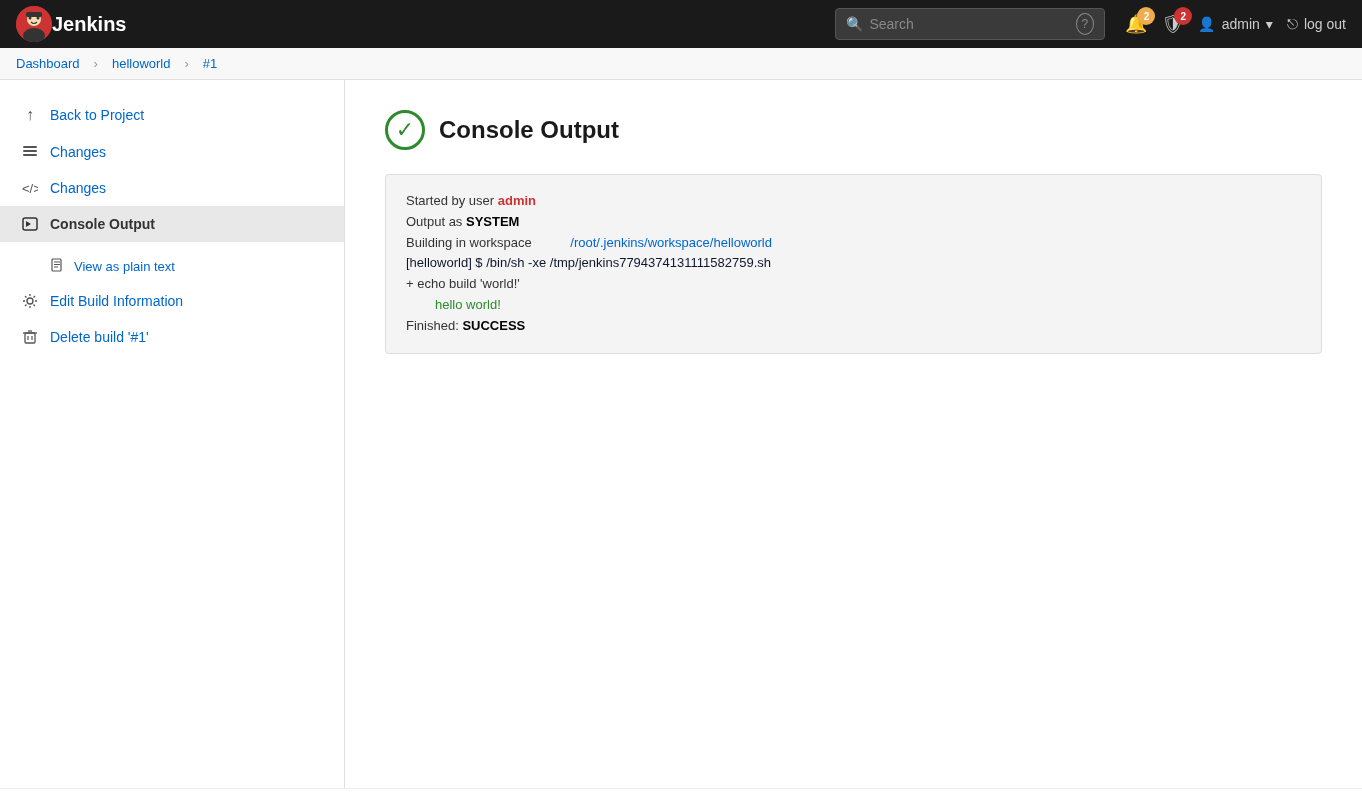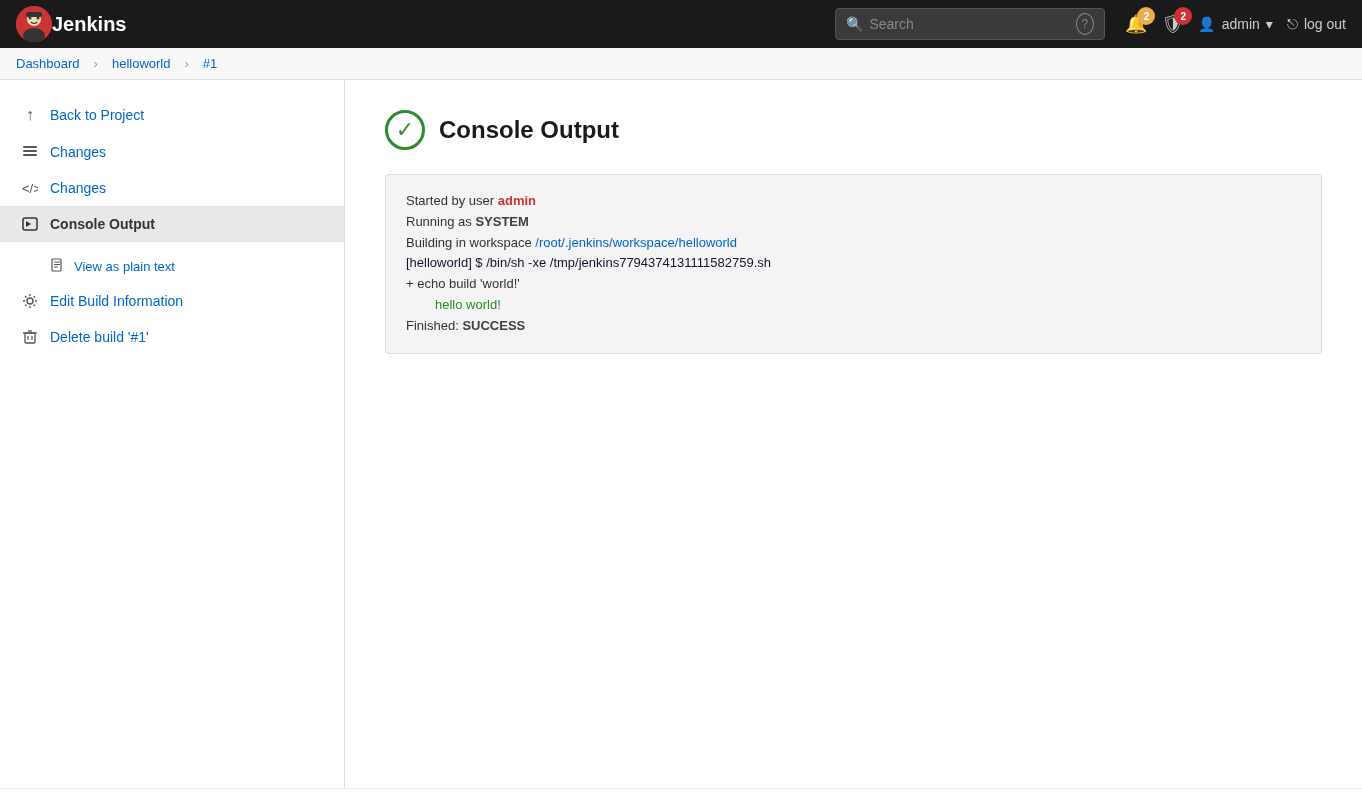--- a/index.html
+++ b/index.html
@@ -222,22 +222,22 @@
       border: 1px solid #ddd;
       border-radius: 4px;
       padding: 16px 20px;
       font-family: Liberation Sans, sans-serif;
       font-size: 13px;
       line-height: 1.6;
       color: #333;
     }
     .console-output .text-normal { color: #333; }
     .console-output .text-highlight { color: #cc3333; font-weight: bold; }
-    .console-output .text-bold { color: #404040; font-weight: bold; }
-    .console-output .text-link { color: #0066cc; }
+    .console-output .text-bold { color: #000000; font-weight: bold; }
+    .console-output .text-link { color: #0066cc; margin-left: 35px; }
     .console-output .text-green { color: #2d8a2d; margin-left: 29px; }
     .console-output .text-cmd { color: #0f172a; }
 
     
     .footer {
       text-align: right;
       padding: 8px 16px;
       font-size: 11px;
       color: #888;
       border-top: 1px solid #eee;
@@ -369,21 +369,21 @@
     <div class="page-header">
       <div class="success-icon">✓</div>
       <h1 class="page-title">Console Output</h1>
     </div>
 
     <div class="console-output">
       <div>
         <span class="text-normal">Started by user </span><span class="text-highlight">admin</span>
       </div>
       <div>
-        <span class="text-normal">Running as </span><span class="text-bold">SYSTEM</span>
+        <span class="text-normal">Output as </span><span class="text-bold">SYSTEM</span>
       </div>
       <div>
         <span class="text-normal">Building in workspace </span><span class="text-link">/root/.jenkins/workspace/helloworld</span>
       </div>
       <div>
         <span class="text-cmd">[helloworld] $ /bin/sh -xe /tmp/jenkins7794374131111582759.sh</span>
       </div>
       <div>
         <span class="text-normal">+ echo build 'world!'</span>
       </div>

